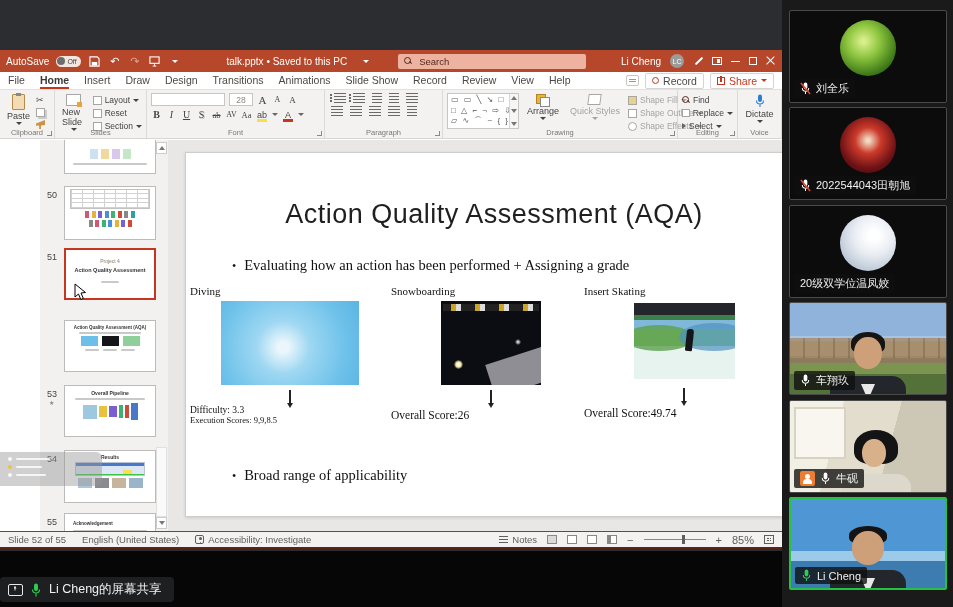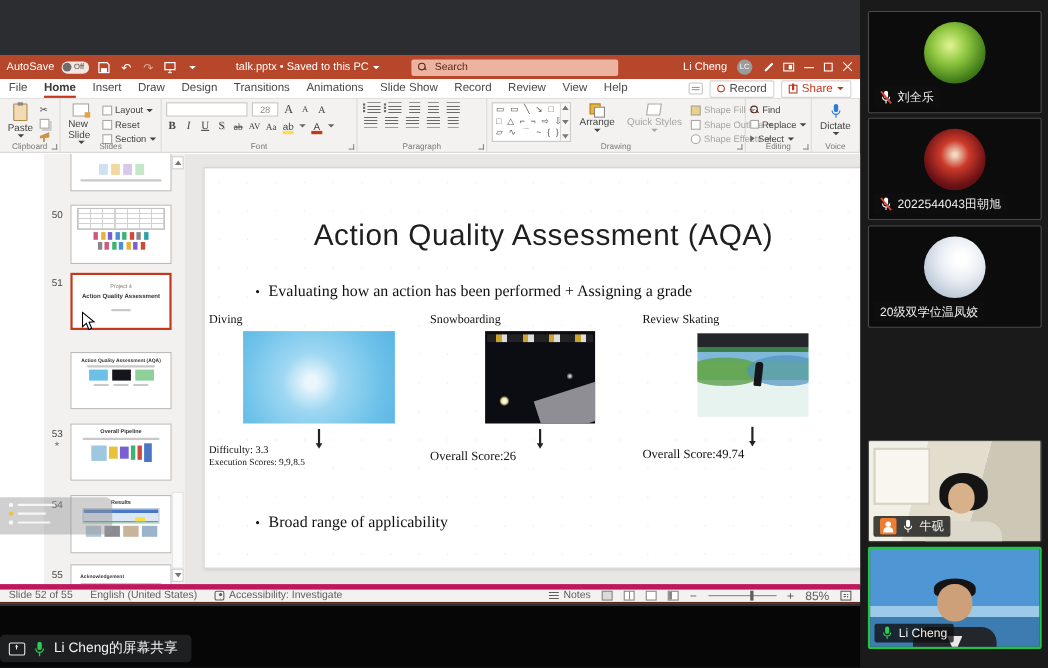--- a/index.html
+++ b/index.html
@@ -8,21 +8,21 @@
   
   .share-region{position:absolute;left:0;top:0;width:782px;height:607px;background:#2b2d31;}
   .ppt{position:absolute;left:0;top:50px;width:782px;height:499px;background:#fff;border-bottom:2px solid #5a2416;}
   
   .titlebar{position:absolute;left:0;top:0;width:100%;height:22px;background:#b7472a;display:flex;align-items:center;padding:0 6px;color:#fff;font-size:10px;gap:7px;}
   .as-pill{width:25px;height:11px;border-radius:6px;background:#f3e6e0;display:flex;align-items:center;padding:1px 3px 1px 1px;gap:2px;}
   .as-knob{width:8px;height:8px;border-radius:50%;background:#6d6d6d;}
   .as-state{font-size:7px;color:#444;line-height:1;}
   .tb-ic{width:13px;height:13px;display:flex;align-items:center;justify-content:center;color:#fff;font-size:11px;}
   .dim{opacity:.5;}
-  .fname{margin-left:26px;font-size:10px;display:flex;align-items:center;gap:4px;white-space:nowrap;}
+  .fname{margin-left:38px;font-size:10px;display:flex;align-items:center;gap:16px;white-space:nowrap;}
   .searchbox{margin-left:22px;width:188px;height:15px;background:#eeb3a0;border-radius:2px;display:flex;align-items:center;padding:0 6px;gap:5px;}
   .mag{width:8px;height:8px;position:relative;flex:0 0 auto;}
   .mag::before{content:"";position:absolute;left:0;top:0;width:5px;height:5px;border:1.2px solid #53281c;border-radius:50%;}
   .mag::after{content:"";position:absolute;left:5px;top:5px;width:3px;height:1.2px;background:#53281c;transform:rotate(45deg);}
   .searchbox input{border:0;background:transparent;outline:0;font-size:9.5px;color:#53281c;width:120px;font-family:"Liberation Sans",sans-serif;}
   .searchbox input::placeholder{color:#53281c;opacity:1;}
   .tb-right{margin-left:auto;display:flex;align-items:center;gap:9px;}
   .lc-av{width:14px;height:14px;border-radius:50%;background:#9b9b9b;color:#fff;font-size:7px;display:flex;align-items:center;justify-content:center;}
   .win-min{width:9px;height:9px;position:relative;}
   .win-min::after{content:"";position:absolute;left:0;right:0;top:4px;height:1px;background:#fff;}
@@ -127,21 +127,21 @@
   .img-skate .skater{position:absolute;left:52px;top:26px;width:7px;height:22px;background:#15151a;border-radius:3px 3px 1px 1px;transform:rotate(6deg);}
   .s-arrow{width:1.5px;height:14px;background:#222;margin:5px auto 0;position:relative;}
   .s-arrow::after{content:"";position:absolute;left:-2.5px;bottom:-4px;border-left:3px solid transparent;border-right:3px solid transparent;border-top:5px solid #222;}
   .s-score{margin-top:5px;font-size:11.5px;color:#111;}
   .s-d1{font-size:9.5px;color:#111;margin-top:1px;}
   .s-d2{font-size:8.5px;color:#111;}
   .vscroll{position:absolute;right:0;top:6px;width:14px;bottom:0;}
   .vs-btn{position:absolute;left:1px;width:12px;height:12px;background:#f6f5f4;border:1px solid #d8d6d4;display:flex;align-items:center;justify-content:center;}
   .vs-thumb{position:absolute;left:2px;top:310px;width:10px;height:16px;background:#fff;border:1px solid #c8c6c4;}
   
-  .statusbar{position:absolute;left:0;bottom:0;width:100%;height:16px;background:#f3f2f1;border-top:5px solid #be185d;display:flex;align-items:center;font-size:9.5px;color:#605e5c;padding:0 8px;gap:16px;}
+  .statusbar{position:absolute;left:0;bottom:0;width:100%;height:16px;background:#f3f2f1;border-top:1px solid #be185d;display:flex;align-items:center;font-size:9.5px;color:#605e5c;padding:0 8px;gap:16px;}
   .acc-ic{width:9px;height:9px;border:1px solid #605e5c;border-radius:2px;position:relative;}
   .acc-ic::after{content:"";position:absolute;left:2.5px;top:1px;width:3px;height:3px;border-radius:50%;background:#605e5c;box-shadow:0 4px 0 -1px #605e5c;}
   .sb-right{margin-left:auto;display:flex;align-items:center;gap:10px;}
   .notes-ic{width:9px;height:7px;background:repeating-linear-gradient(#605e5c 0 1px,transparent 1px 3px);}
   .view-ic{width:10px;height:9px;border:1px solid #8a8886;background:#fff;position:relative;}
   .view-ic.active{background:#dcdad8;}
   .view-grid{background:linear-gradient(90deg,#fff 45%,#8a8886 45% 55%,#fff 55%),linear-gradient(#fff 45%,#8a8886 45% 55%,#fff 55%);}
   .zoomtrack{width:62px;height:1px;background:#8a8886;position:relative;}
   .zoomknob{position:absolute;left:38px;top:-4px;width:3px;height:9px;background:#605e5c;}
   .zpm{font-size:11px;color:#605e5c;}
@@ -573,21 +573,21 @@
                   <span class="sb-bar"></span>
                   <span class="lamp1"></span>
                   <span class="lamp2"></span>
                   <span class="slope"></span>
                 </div>
               <div class="s-arrow"></div>
               <div class="s-score">Overall Score:26</div>
             </div>
 
             <div class="col" style="left:398px;top:132px;">
-              <div class="col-label">Review Skating</div>
+              <div class="col-label">Insert Skating</div>
               <div class="cimg img-skate" style="margin-top:6px;">
                   <span class="hill"></span>
                   <span class="hill2"></span>
                   <span class="skater"></span>
                 </div>
               <div class="s-arrow" style="margin-top:9px;"></div>
               <div class="s-score">Overall Score:49.74</div>
             </div>
 
             <div class="s-b" style="left:46px;top:314px;">Broad range of applicability</div>
@@ -697,20 +697,37 @@
       </span>
     </div>
 
     <div class="tile" style="top:205px;">
       <span class="avatar av2"></span>
       <span class="nameplate">
         <span class="pname">20级双学位温凤姣</span>
       </span>
     </div>
 
+    <div class="tile vid3" style="top:302px;">
+      <span class="bldg"></span>
+      <span class="person">
+          <span class="hair"></span>
+          <span class="face"></span>
+          <span class="body"></span>
+          <span class="shirt"></span>
+        </span>
+      <span class="nameplate">
+        <svg class="mic" width="11" height="13" viewBox="0 0 12 14">
+            <rect x="4" y="0.5" width="4" height="7.5" rx="2" fill="#fff"></rect>
+            <path d="M2.5 6.5a3.5 3.5 0 0 0 7 0" fill="none" stroke="#fff" stroke-width="1.1"></path>
+            <line x1="6" y1="10.5" x2="6" y2="13" stroke="#fff" stroke-width="1.1"></line>
+          </svg>
+        <span class="pname">车翔玖</span>
+      </span>
+    </div>
 
     <div class="tile vid4" style="top:400px;">
       <span class="win"></span>
       <span class="person p4">
           <span class="hair"></span>
           <span class="face"></span>
           <span class="body"></span>
         </span>
       <span class="nameplate">
         <span class="hostbadge"></span>

